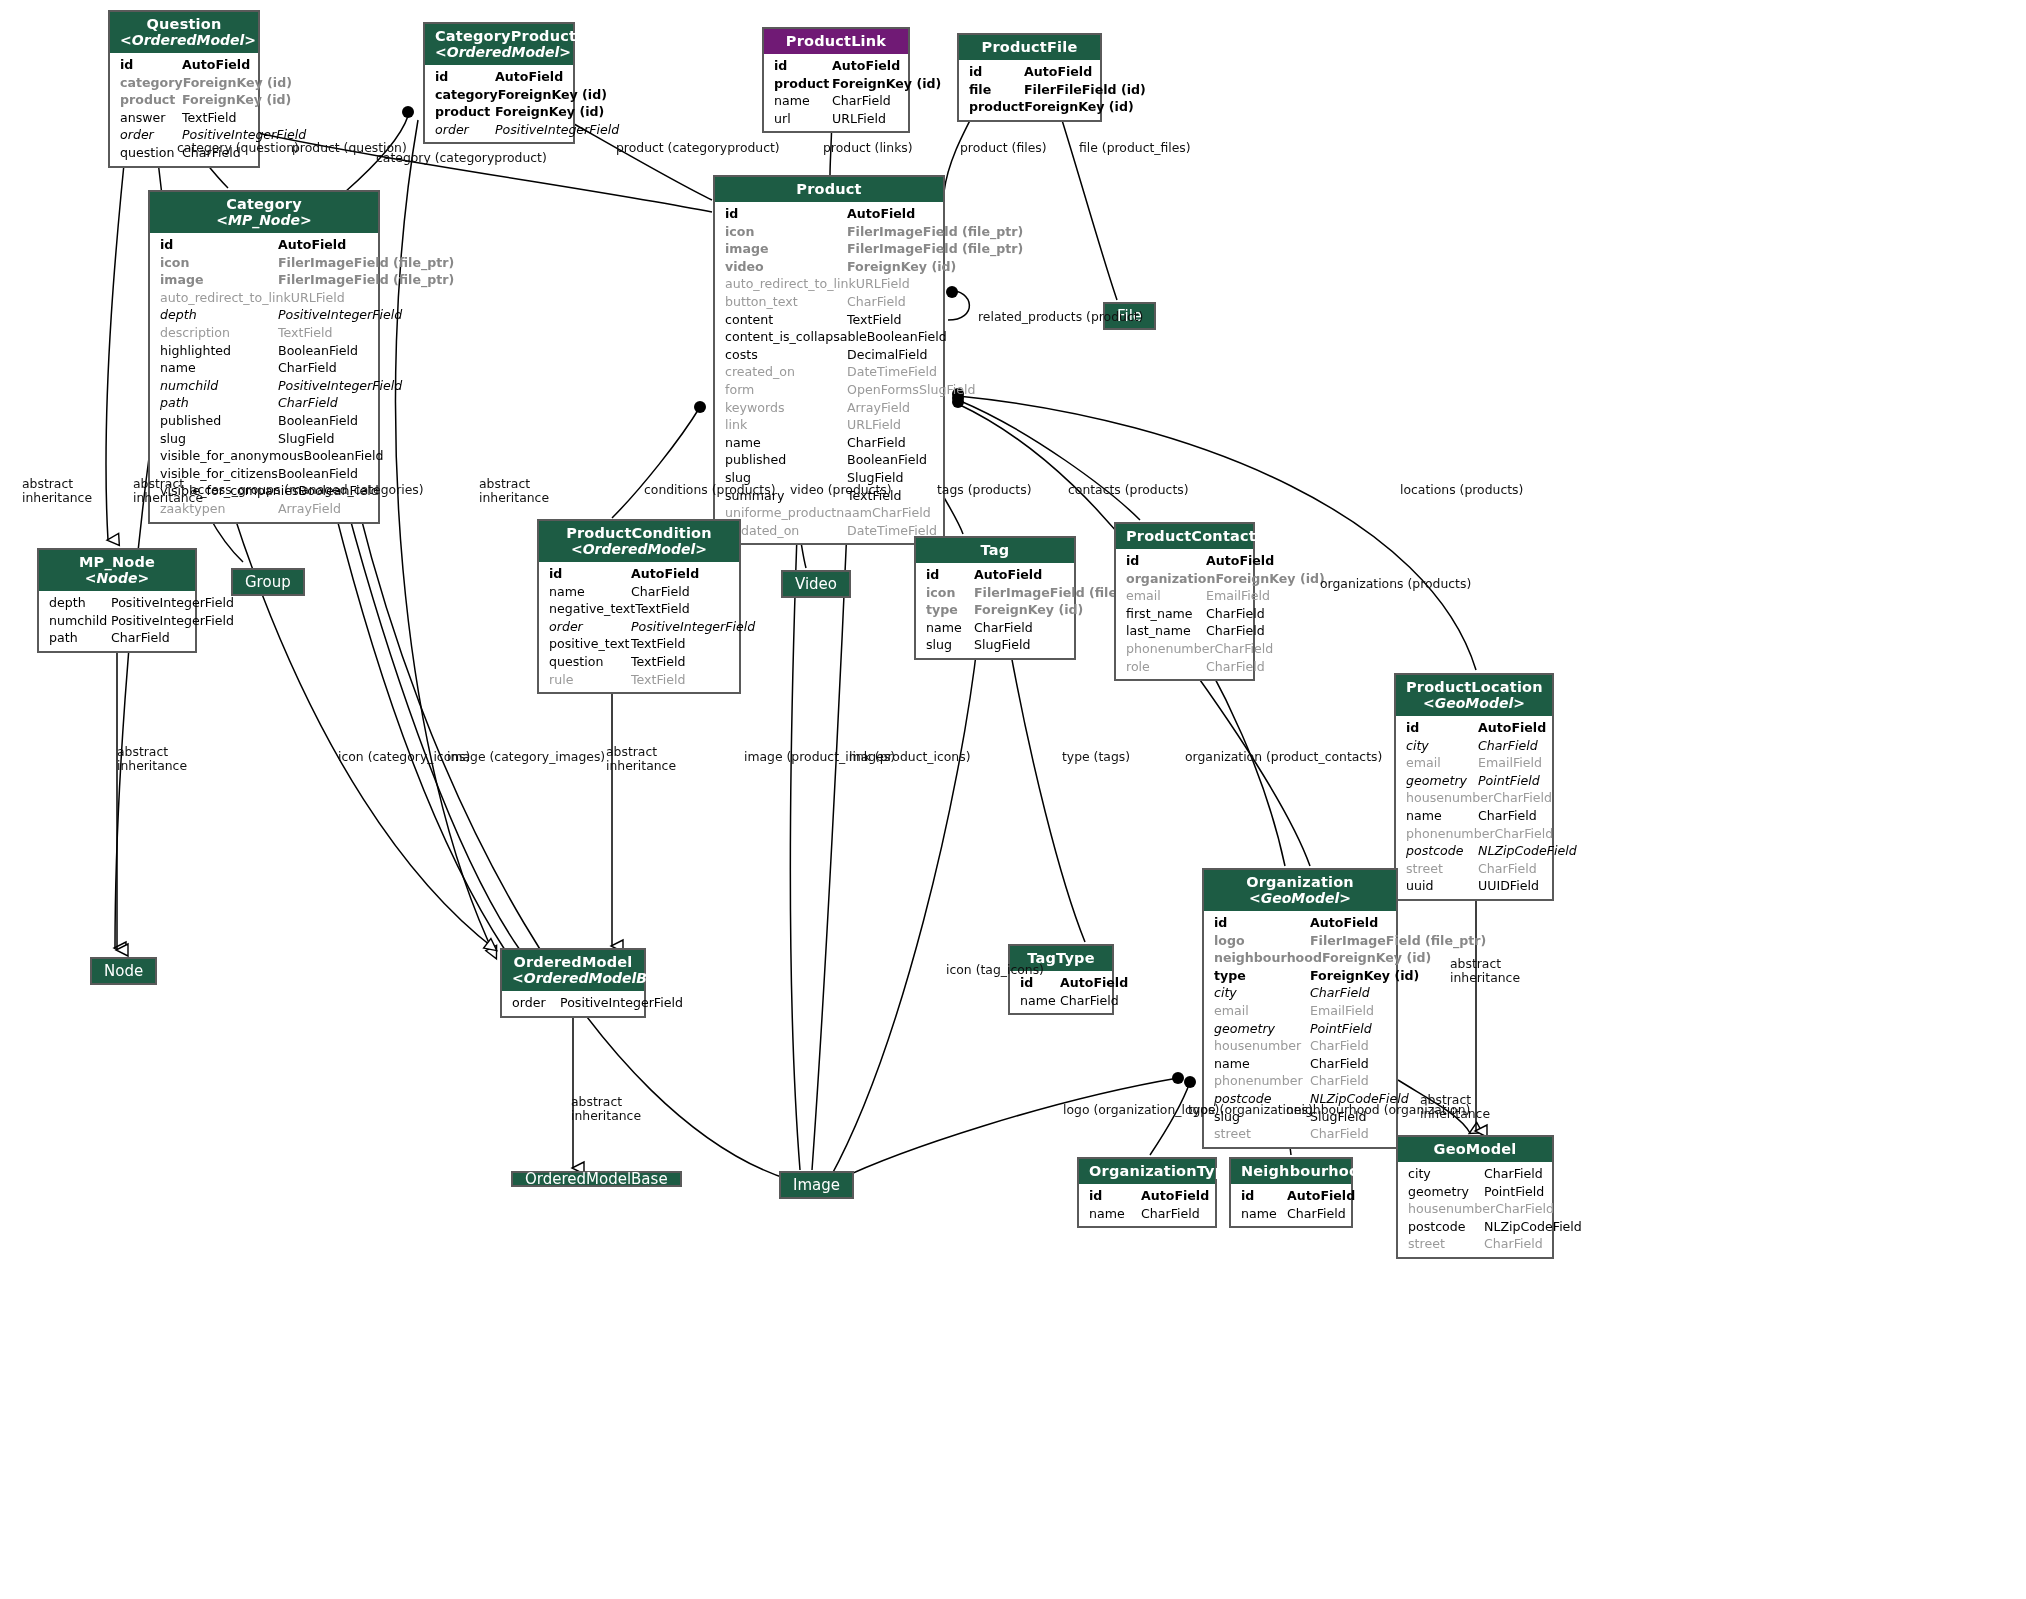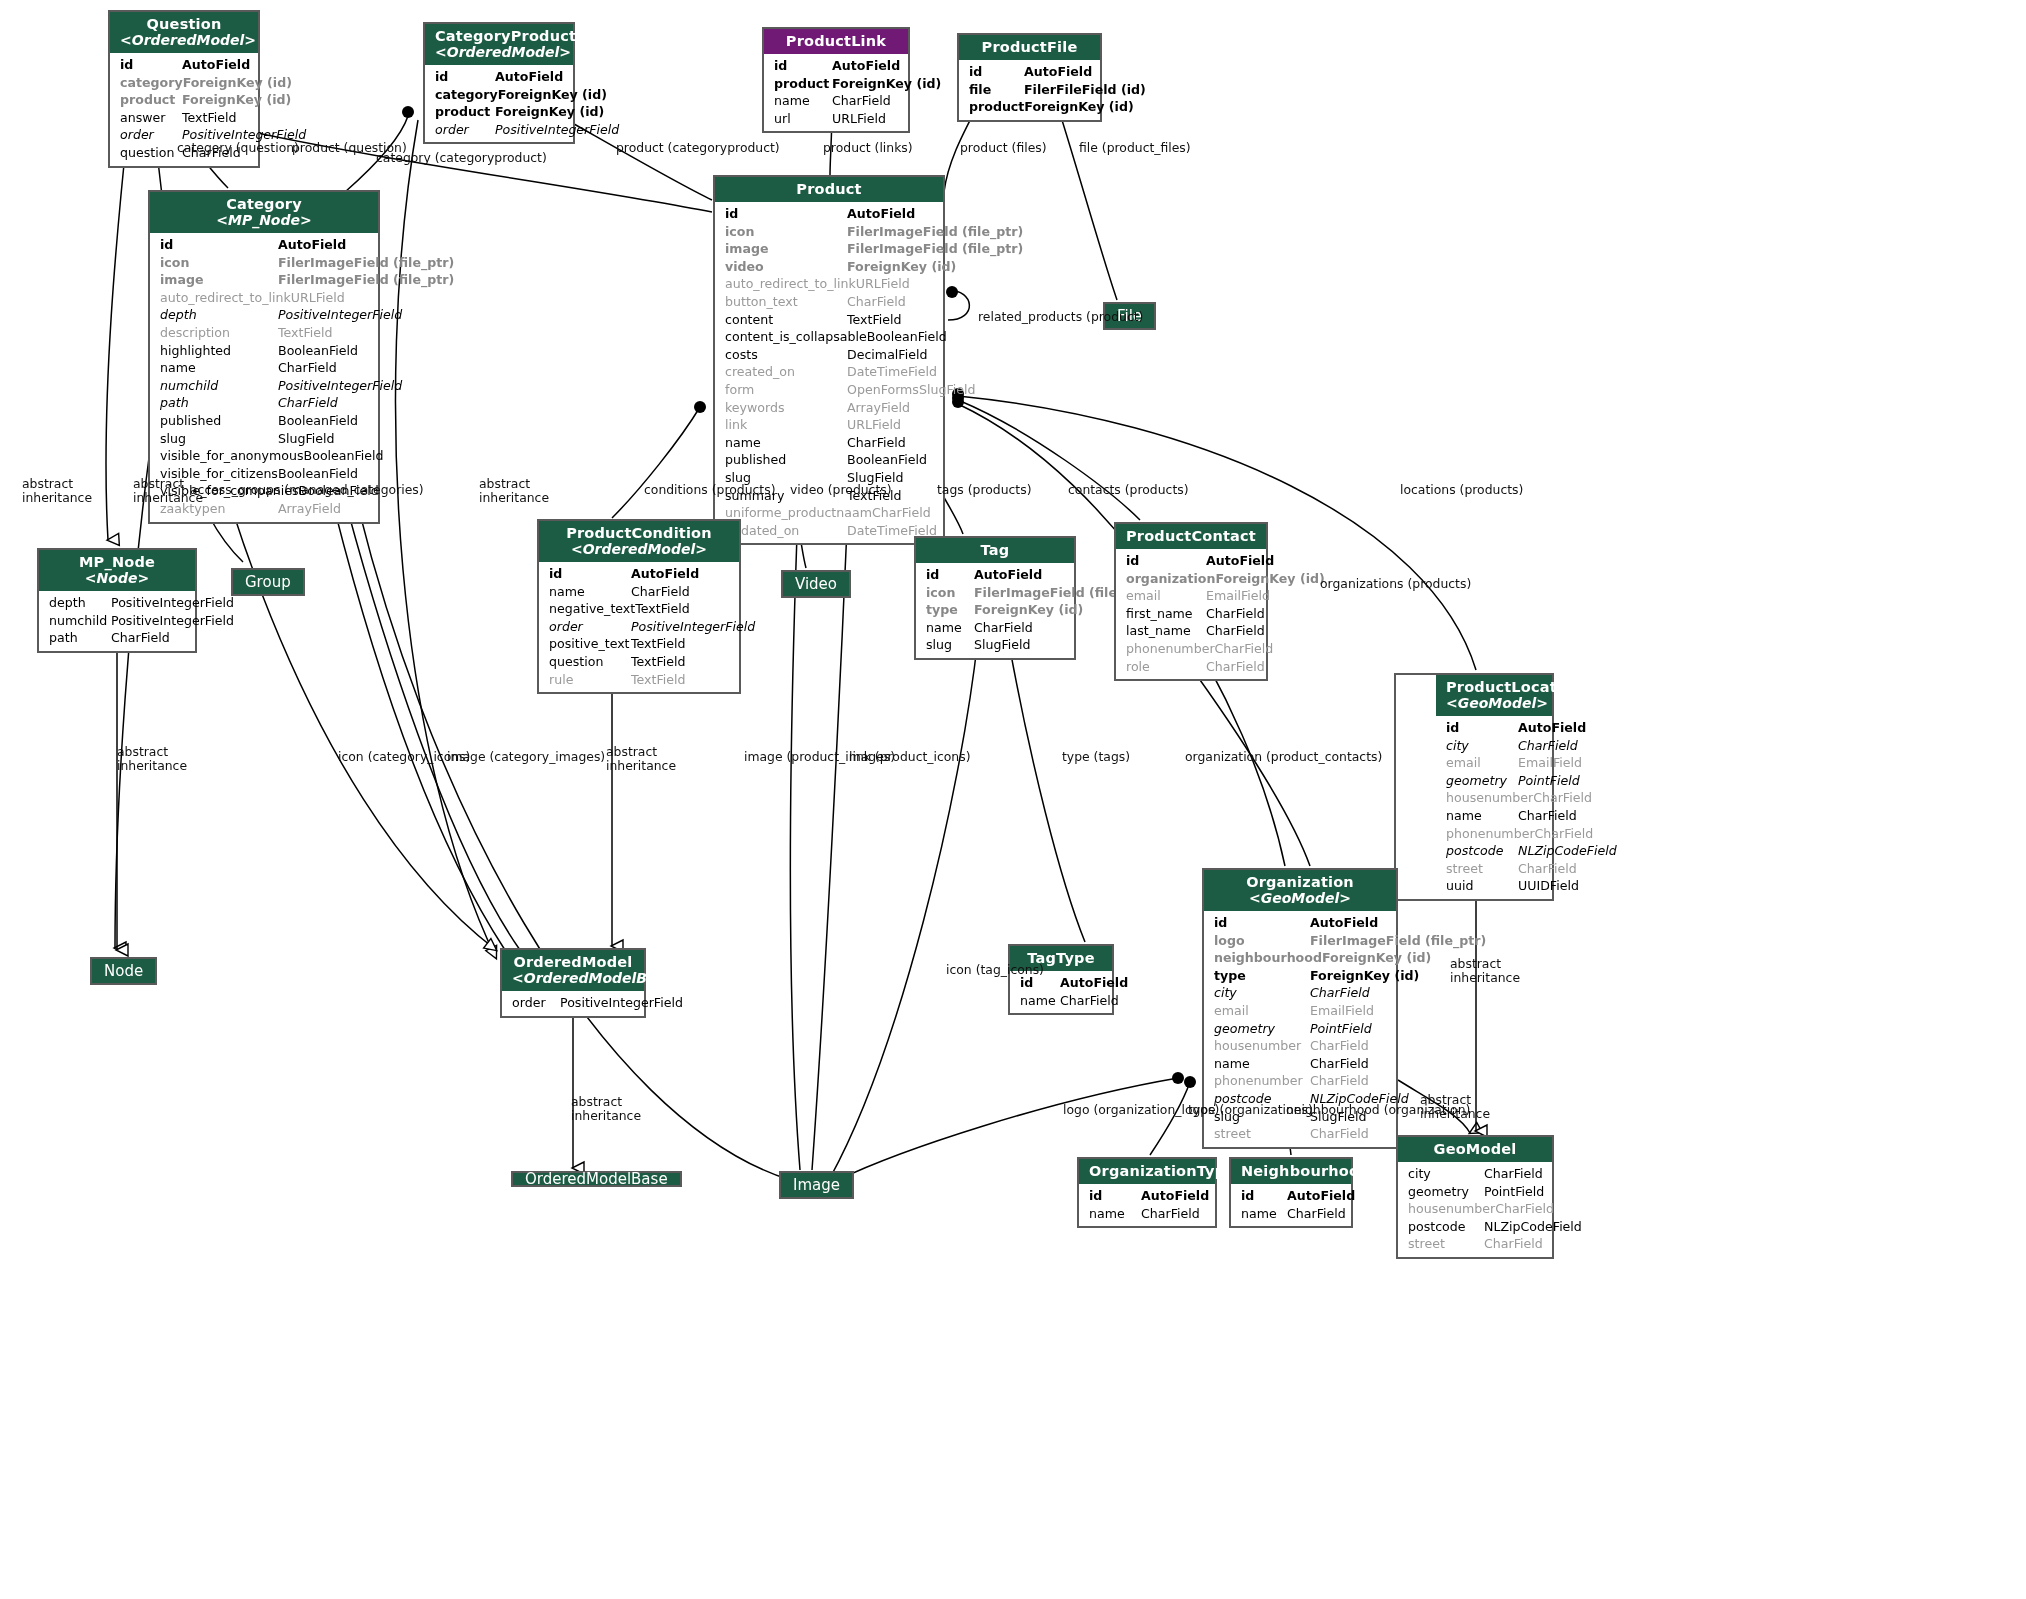--- a/index.html
+++ b/index.html
@@ -435,21 +435,21 @@
           <div class="row plain">
             <span class="fname" style="flex-basis: 48px;">name</span>
             <span class="ftype">CharField</span>
           </div>
           <div class="row plain">
             <span class="fname" style="flex-basis: 48px;">slug</span>
             <span class="ftype">SlugField</span>
           </div>
         </div>
       </div>
-      <div class="entity" style="left: 1114px; top: 522px; width: 154px;">
+      <div class="entity" style="left: 1114px; top: 522px; width: 141px;">
         <div class="ehead" style="background: rgb(29, 92, 68);">
           <div class="ename">ProductContact</div>
         </div>
         <div class="ebody">
           <div class="row pk">
             <span class="fname" style="flex-basis: 80px;">id</span>
             <span class="ftype">AutoField</span>
           </div>
           <div class="row fk">
             <span class="fname" style="flex-basis: 80px;">organization</span>
@@ -470,21 +470,21 @@
           <div class="row dim">
             <span class="fname" style="flex-basis: 80px;">phonenumber</span>
             <span class="ftype">CharField</span>
           </div>
           <div class="row dim">
             <span class="fname" style="flex-basis: 80px;">role</span>
             <span class="ftype">CharField</span>
           </div>
         </div>
       </div>
-      <div class="entity" style="left: 1394px; top: 673px; width: 160px; padding-left: 40px;">
+      <div class="entity" style="left: 1394px; top: 673px; width: 160px;">
         <div class="ehead" style="background: rgb(29, 92, 68);">
           <div class="ename">ProductLocation</div>
           <div class="ebase">&lt;GeoModel&gt;</div>
         </div>
         <div class="ebody">
           <div class="row pk">
             <span class="fname" style="flex-basis: 72px;">id</span>
             <span class="ftype">AutoField</span>
           </div>
           <div class="row inh">

